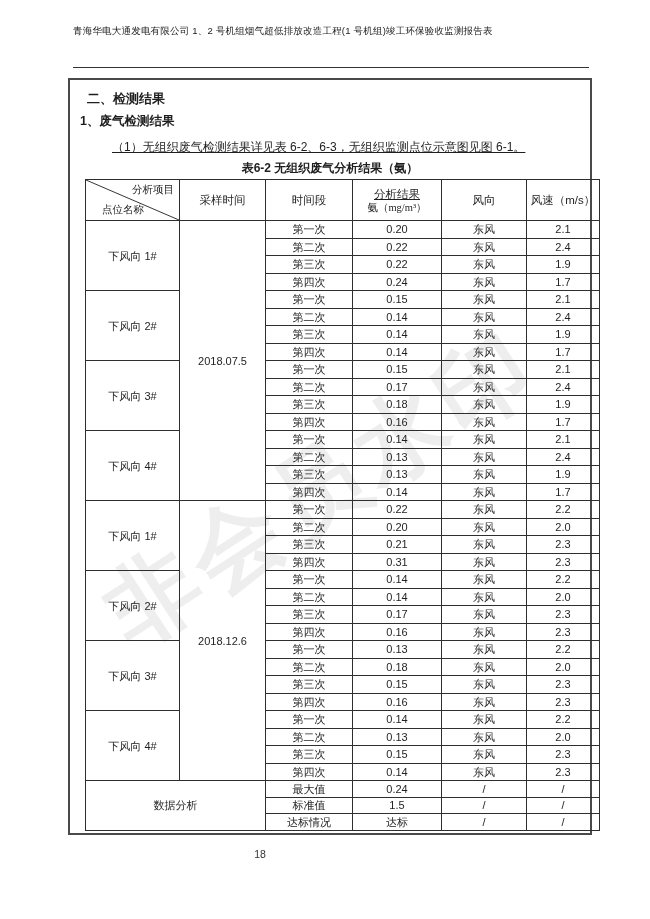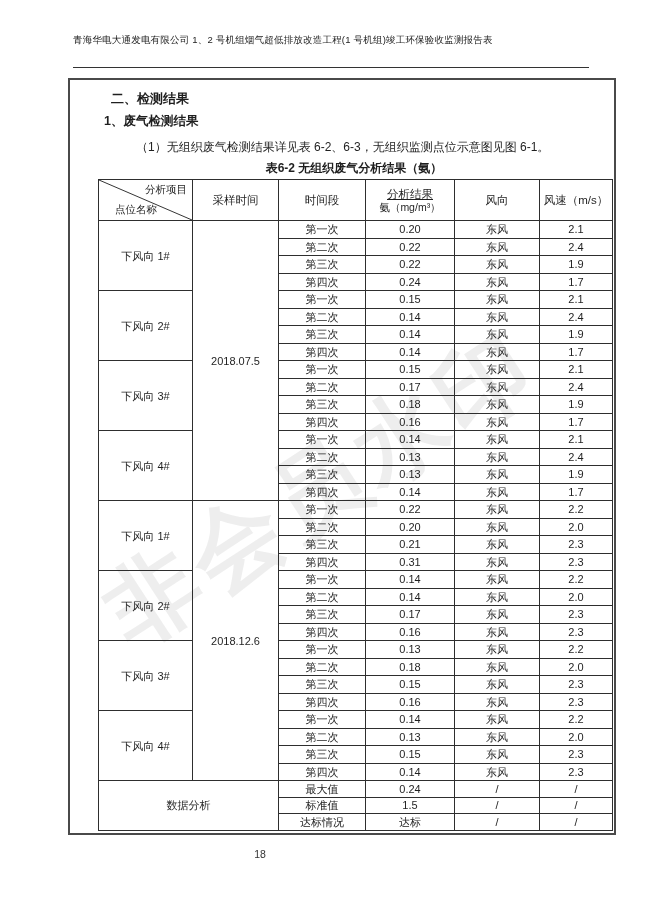--- a/index.html
+++ b/index.html
@@ -2,51 +2,51 @@
 <html><head>
 <meta charset="utf-8">
 <style>
   html,body{margin:0;padding:0;}
   body{
     width:650px;height:919px;background:#ffffff;position:relative;
     font-family:"Liberation Sans","DejaVu Sans",sans-serif;color:#1f1f1f;
     overflow:hidden;
   }
   .doc-header{
-    position:absolute;left:73px;top:34px;width:516px;
+    position:absolute;left:73px;top:25px;width:516px;
     font-size:9.5px;letter-spacing:0.2px;color:#222;white-space:nowrap;
   }
   .header-rule{
     position:absolute;left:73px;top:67px;width:516px;height:0;
     border-top:1.5px solid #333;
   }
   .watermark{
     position:absolute;left:70px;top:408px;width:560px;
     font-size:92px;font-weight:bold;color:#8a8a8a;opacity:0.14;
     transform:rotate(-33deg);white-space:nowrap;letter-spacing:6px;
     z-index:0;pointer-events:none;user-select:none;
   }
   .content-box{
     position:absolute;left:68px;top:78px;width:520px;height:753px;
-    border:2px solid #4a4a4a;z-index:1;background:transparent;padding-left:24px;
+    border:2px solid #4a4a4a;z-index:1;background:transparent;
   }
   .h1{margin:11px 0 0 17px;font-size:13px;font-weight:bold;line-height:15px;}
   .h2{margin:8px 0 0 10px;font-size:12.5px;font-weight:bold;line-height:15px;}
-  .para{margin:11px 0 0 42px;font-size:12px;line-height:15px;}
+  .para{margin:11px 0 0 42px;font-size:12px;line-height:15px;text-decoration:underline;}
   .tbl-title{margin:5px 0 2px 0;text-align:center;font-size:12px;font-weight:bold;}
   table.main{
-    border-collapse:collapse;margin-left:4px;table-layout:fixed;width:514px;
+    border-collapse:collapse;margin-left:15px;table-layout:fixed;width:514px;
     background:transparent;
   }
   table.main th,table.main td{
     border:1px solid #2e2e2e;text-align:center;vertical-align:middle;
     padding:0;font-weight:normal;background:transparent;
   }
   th.hdr{height:40px;font-size:11.5px;}
-  .hdr-sub{font-size:10.5px;display:block;line-height:13px;}
+  .hdr-sub{font-size:10.5px;display:block;line-height:13px;font-family:Liberation Serif, serif;}
   .hdr-line1{display:block;line-height:14px;font-size:11.5px;text-decoration:underline;}
   td.corner{position:relative;height:40px;padding:0;}
   td.corner svg{position:absolute;left:0;top:0;width:100%;height:100%;}
   .corner-tr{position:absolute;top:3px;right:5px;font-size:10.5px;}
   .corner-bl{position:absolute;bottom:3px;left:16px;font-size:10.5px;}
   tr.t-data td{height:16.5px;font-size:11px;line-height:12px;}
   tr.t-an td{height:15.5px;font-size:11px;line-height:12px;}
   td.site,td.date{font-size:11px;}
   td.anlabel{font-size:11.5px;}
   .page-num{

